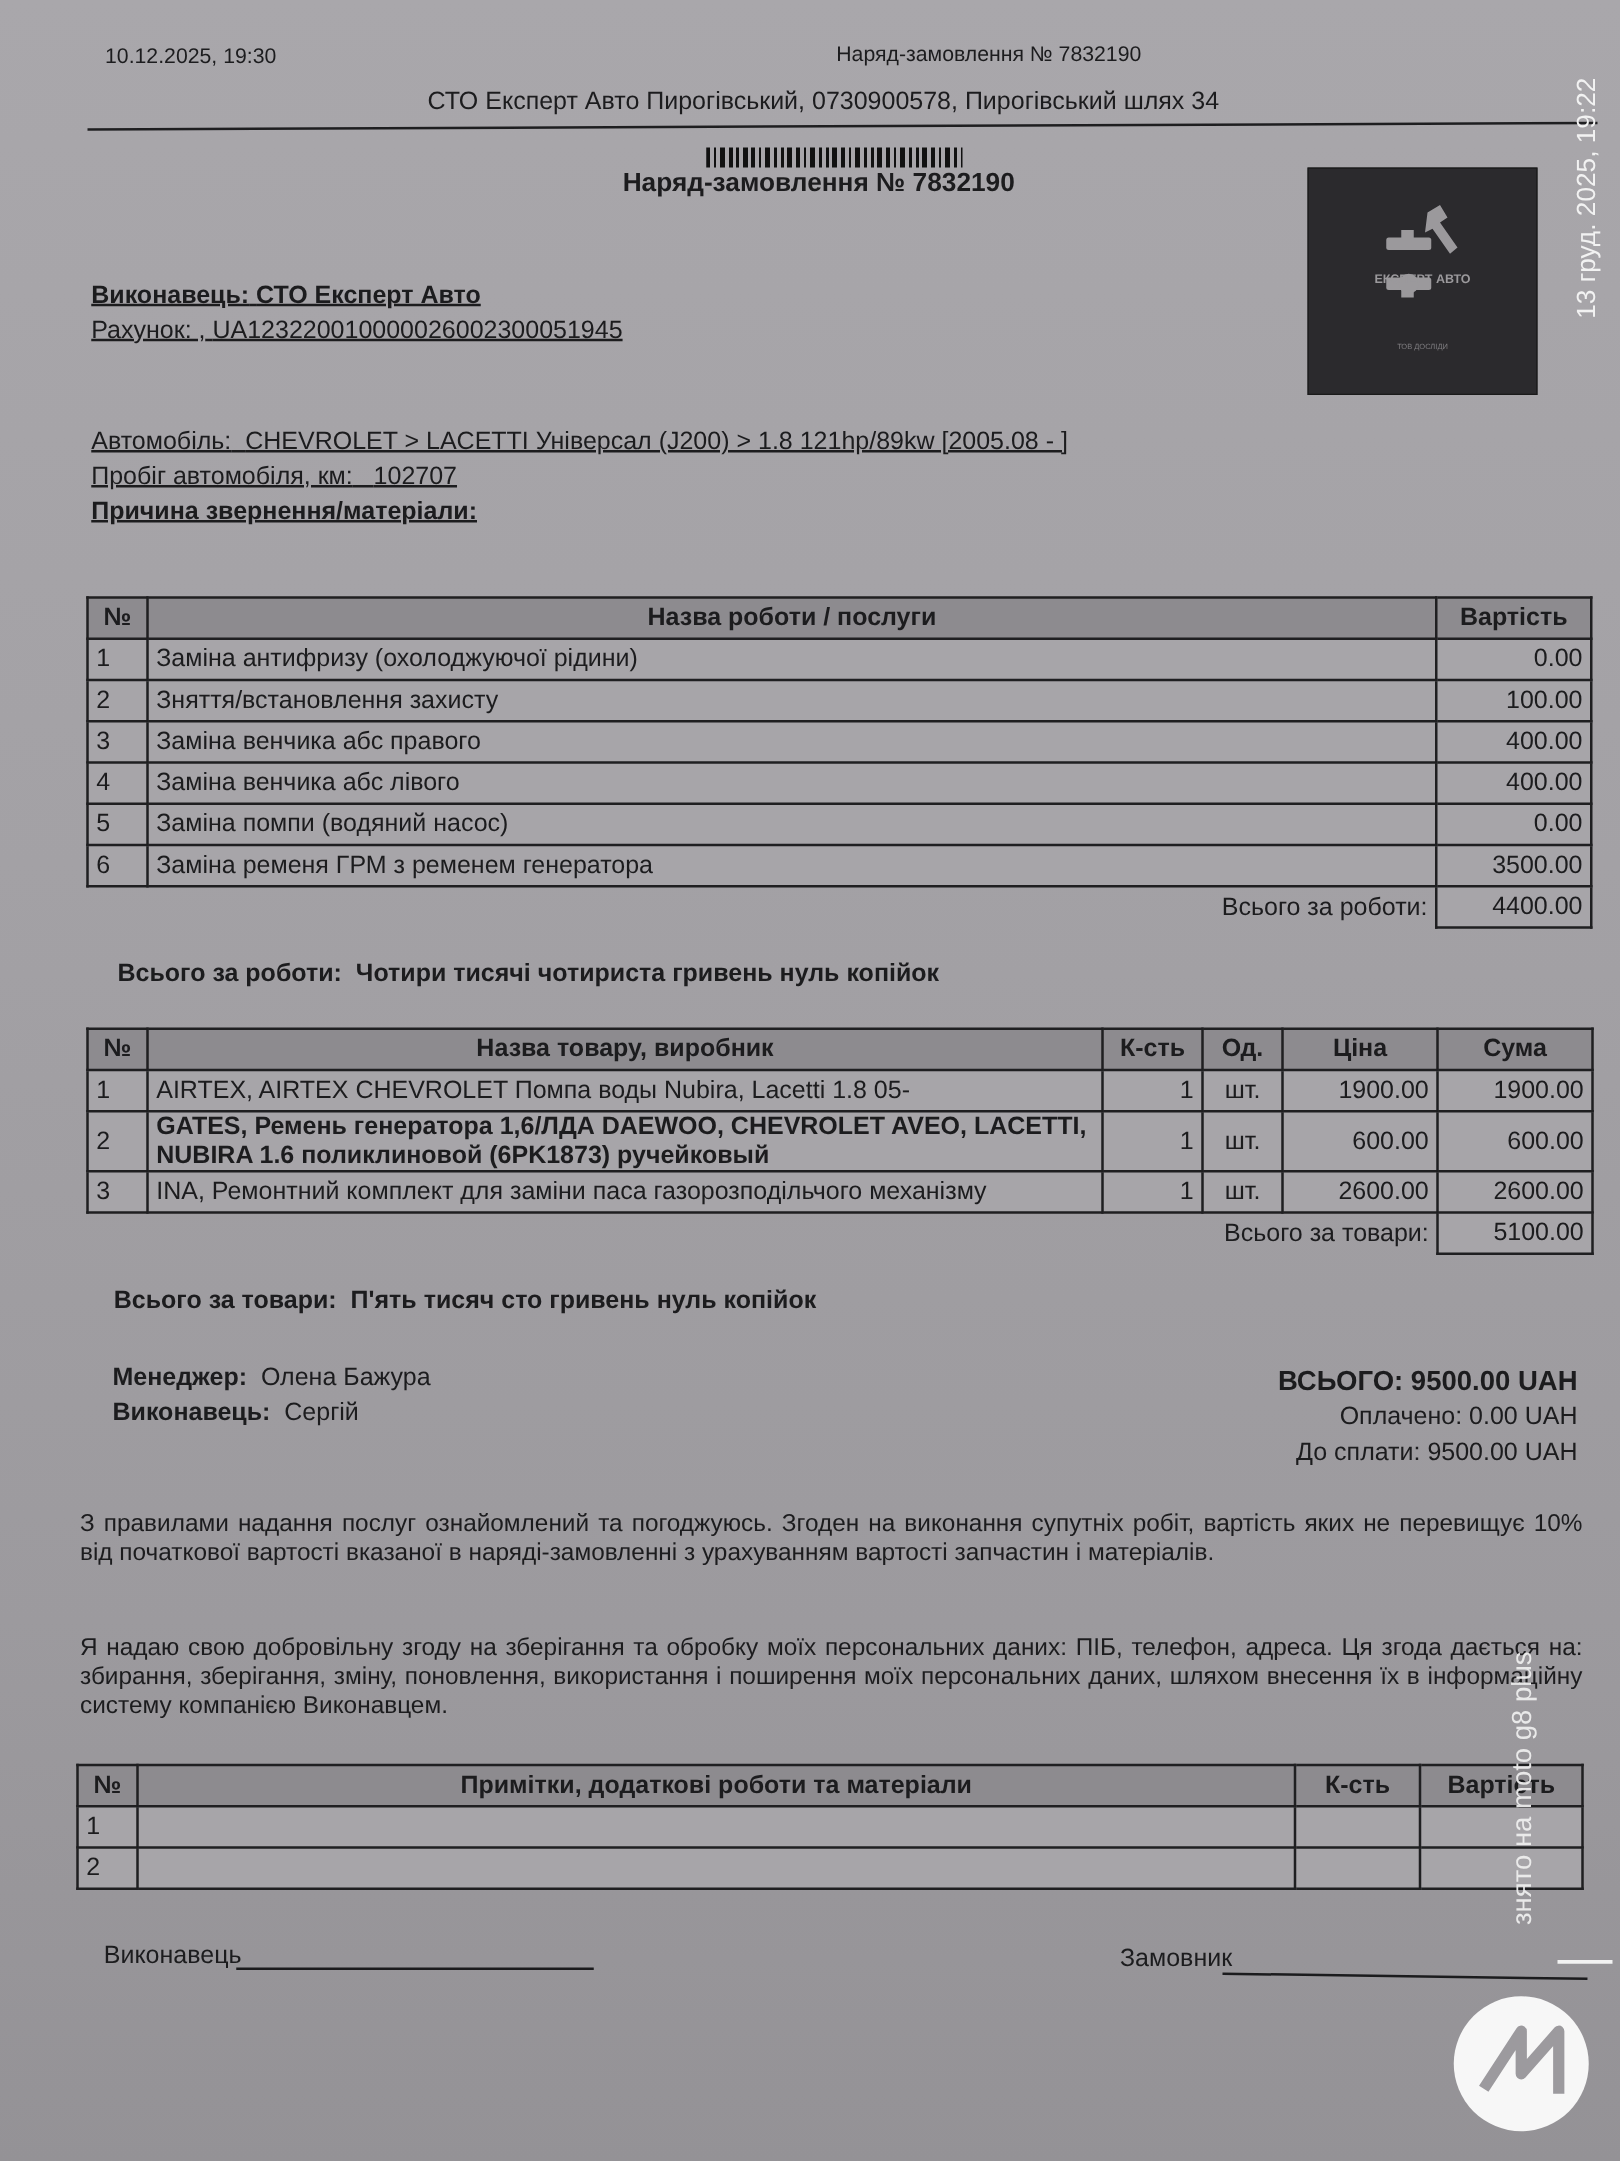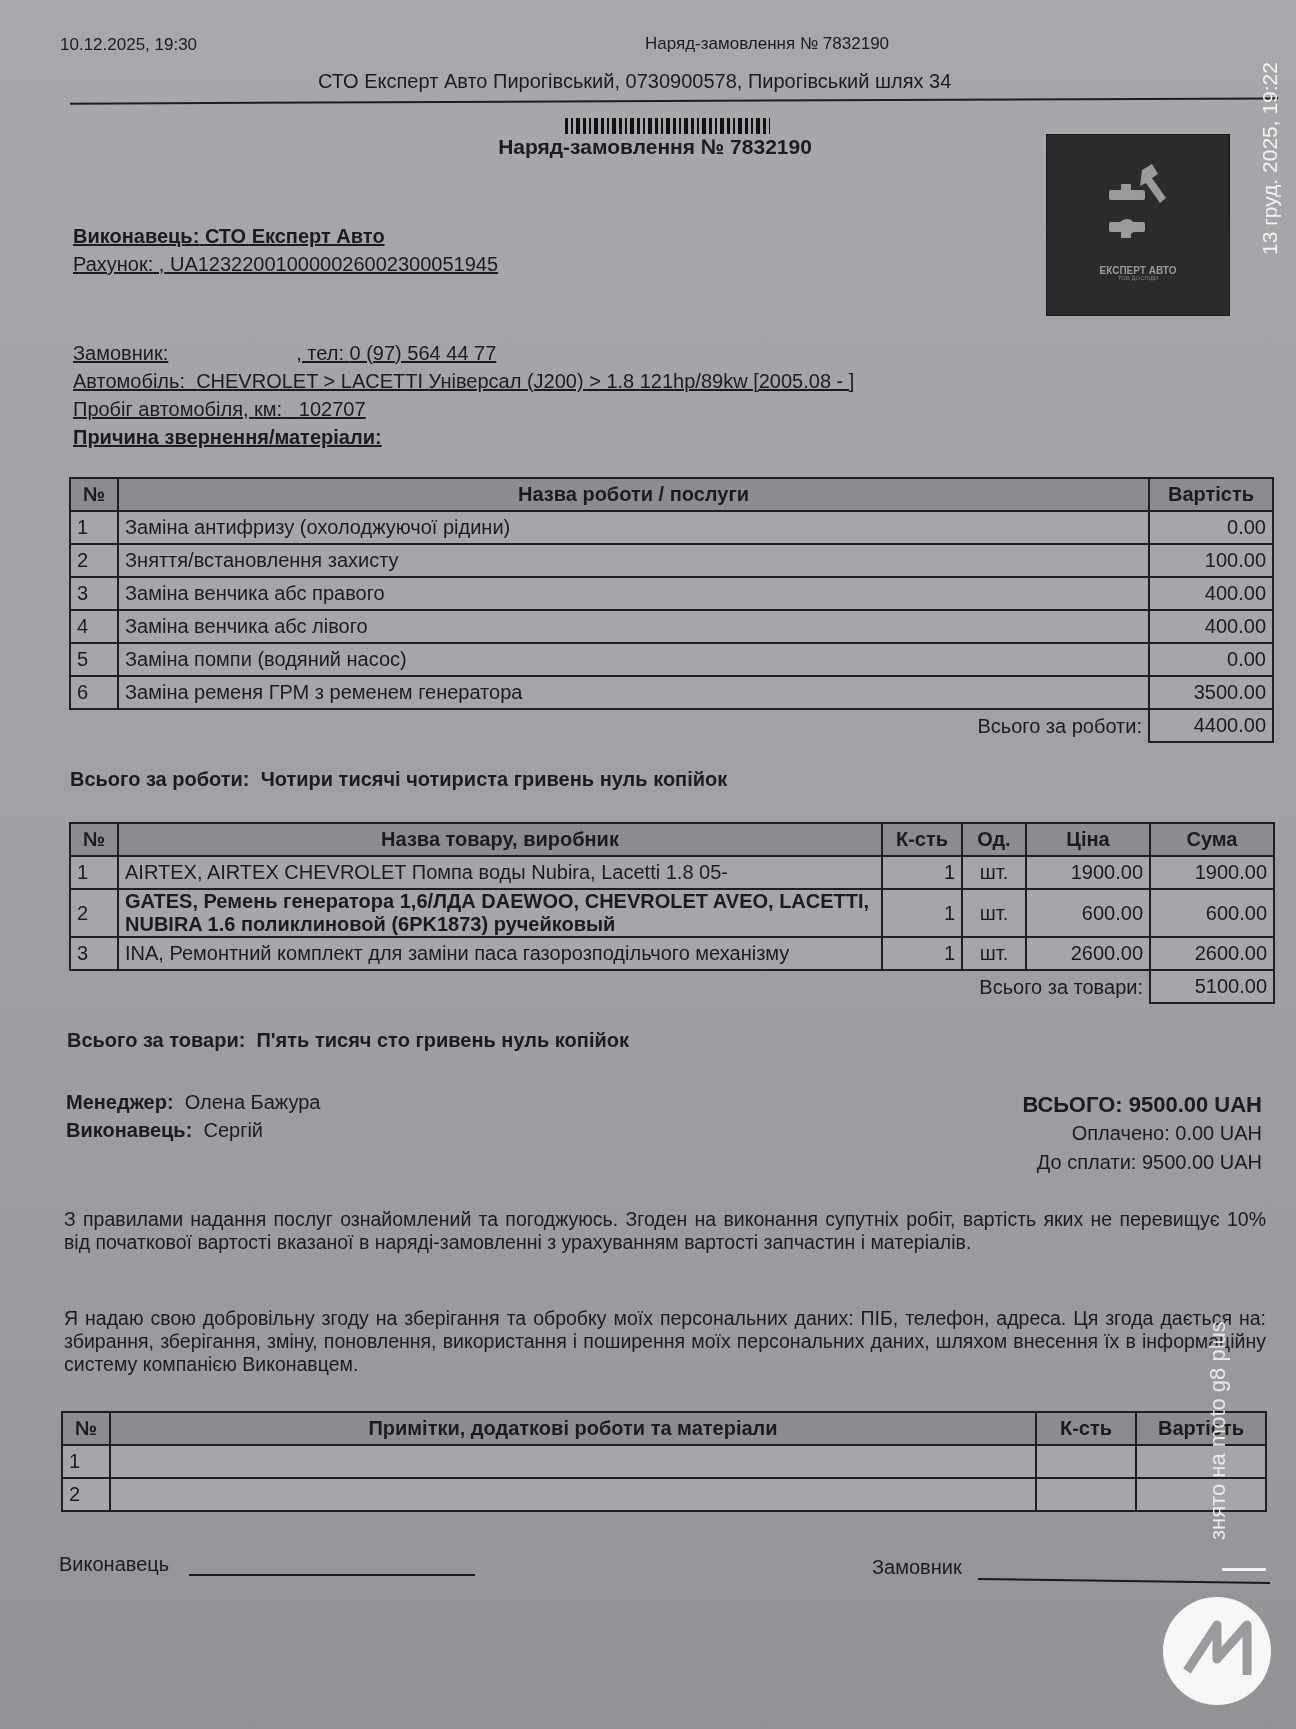--- a/index.html
+++ b/index.html
@@ -1,29 +1,29 @@
 <!DOCTYPE html>
 <html><head>
   <meta charset="utf-8">
   <style>
     html, body { margin: 0; padding: 0; }
     body {
       width: 1296px; height: 1729px; position: relative; overflow: hidden;
       background: linear-gradient(180deg, #a9a7ab 0%, #a3a1a5 40%, #9c9a9e 75%, #949296 100%);
       font-family: "Liberation Sans", sans-serif; color: #1c1c1e;
     }
-    .abs { position: absolute; }
+    .abs { position: absolute; margin-left: 24px; }
     .small { font-size: 17px; }
     .hdr-line { position: absolute; left: 70px; top: 100px; width: 1208px; height: 2px; background: #1e1e20; transform: rotate(-0.25deg); }
     .barcode { position: absolute; left: 565px; top: 118px; width: 205px; height: 16px;
       background: repeating-linear-gradient(90deg, #111 0 3px, transparent 3px 6px, #111 6px 8px, transparent 8px 11px, #111 11px 15px, transparent 15px 18px); }
     .title { position: absolute; left: 440px; top: 132px; width: 430px; text-align: center; font-weight: bold; font-size: 21px; line-height: 29px; }
     .logo { position: absolute; left: 1046px; top: 134px; width: 182px; height: 180px; background: #2b2a2d; border: 1px solid #1a1a1a; }
     .logo svg { position: absolute; left: 40px; top: 25px; }
-    .logo-text { position: absolute; left: 0; width: 182px; top: 83px; text-align: center; color: #9b999c; font-size: 10px; font-weight: bold; margin-top: 47px; }
+    .logo-text { position: absolute; left: 0; width: 182px; top: 83px; text-align: center; color: #9b999c; font-size: 10px; font-weight: bold; }
     .logo-sub { position: absolute; left: 0; width: 182px; top: 140px; text-align: center; color: #7f7d80; font-size: 6px; }
     .side-stamp { position: absolute; left: 1238px; top: 40px; width: 40px; height: 220px; }
     .side-stamp span { position: absolute; left: 20px; top: 215px; transform-origin: left top; transform: rotate(-90deg); color: #f2f2f2; font-size: 21px; white-space: nowrap; }
     .moto-stamp { position: absolute; left: 1205px; top: 1280px; transform-origin: left top; transform: rotate(-90deg) translate(-260px, 0); color: #eeeeee; font-size: 22px; white-space: nowrap; opacity: 0.95; }
     .info { position: absolute; left: 73px; font-size: 20px; line-height: 28px; text-decoration: underline; }
     .info b { font-weight: bold; }
     table.grid { position: absolute; border-collapse: collapse; font-size: 20px; }
     table.grid td, table.grid th { border: 2px solid #1f1f21; padding: 0 6px; height: 31px; }
     table.grid th { background: #8d8b8f; font-weight: bold; }
     table.grid td { background: #a7a5a9; }
@@ -66,21 +66,20 @@
 <div class="side-stamp">
     <span>13 груд. 2025, 19:22</span>
   </div>
 
 <div class="info" style="top:222px;">
   <div><b>Виконавець:</b> <b>СТО Експерт Авто</b></div>
   <div><span>Рахунок: ,</span> <span>UA123220010000026002300051945</span></div>
 </div>
 
 <div class="info" style="top:339px;">
-  <div><span>Замовник:</span><span style="display:inline-block;width:128px;"></span><span>, тел:</span> <span>0 (97) 564 44 77</span></div>
   <div><span>Автомобіль:</span>&nbsp; <span>CHEVROLET &gt; LACETTI Універсал (J200) &gt; 1.8 121hp/89kw [2005.08 - ]</span></div>
   <div><span>Пробіг автомобіля, км:</span>&nbsp;&nbsp; <span>102707</span></div>
   <div class="bold">Причина звернення/матеріали:</div>
 </div>
 
 <table class="grid" style="left:69px;top:477px;width:1205px;">
   <tbody>
       <tr>
     <th style="width:34px;">№</th>
     <th>Назва роботи / послуги</th>

